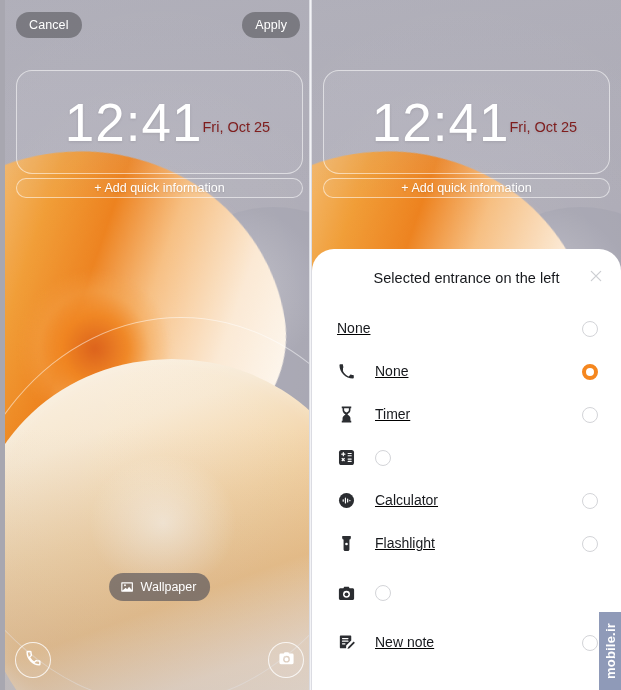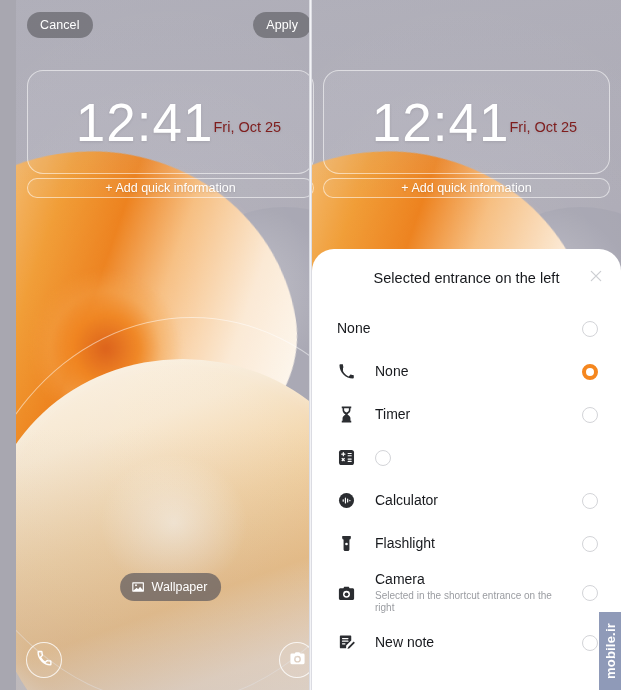--- a/index.html
+++ b/index.html
@@ -6,21 +6,21 @@
   html, body {
     width: 621px; height: 690px;
     font-family: "Liberation Sans", sans-serif;
     overflow: hidden;
     background: #a8a7b0;
   }
   #root { position: relative; width: 621px; height: 690px; overflow: hidden; }
 
   
   .panel { position: absolute; top: 0; height: 690px; overflow: hidden; }
-  .panel-left  { left: 16px;   width: 309px; }
+  .panel-left  { left: 5px;   width: 309px; }
   .panel-right { left: 312px; width: 309px; }
 
   .divider {
     position: absolute; left: 309px; top: 0; width: 3px; height: 690px;
     background: linear-gradient(to right,#cfd0d8,#f3f3f6,#cfd0d8);
     z-index: 6;
   }
 
   .wp { position: absolute; inset: 0; }
   .wp-base {
@@ -192,21 +192,21 @@
     position: relative;
     display: flex; align-items: center;
     height: 43px; padding: 0 0 0 25px;
     cursor: pointer;
   }
   .opt-icon {
     width: 38px; flex: 0 0 38px;
     display: flex; align-items: center;
     color: #2b2d31;
   }
-  .opt-body { flex: 1; min-width: 0; padding-right: 8px; }
+  .opt-body { flex: 1; min-width: 0; padding-right: 8px; text-decoration: underline; }
   .opt-label { font-size: 14px; color: #17191d; line-height: 1.2; }
   .opt-sub {
     font-size: 10px; color: #9a9ca1; line-height: 1.28;
     margin-top: 2px; max-width: 192px;
   }
   .opt-tall { height: 56px; align-items: center; }
   .radio {
     flex: 0 0 16px; width: 16px; height: 16px; margin-right: 23px;
     border-radius: 50%;
     border: 1.6px solid #d3d4d8;
@@ -406,24 +406,20 @@
           <div class="radio"></div>
         </div>
         <div class="opt opt-tall">
           <div class="opt-icon">
             <svg width="19" height="19" viewBox="0 0 24 24" fill="#2b2d31">
               <path d="M9.2 3.4h5.6l1.2 2h3.6c1.1 0 2 .9 2 2v10.8c0 1.1-.9 2-2 2H4.4c-1.1 0-2-.9-2-2V7.4c0-1.1.9-2 2-2H8l1.2-2z"></path>
               <circle cx="12" cy="13" r="4.4" fill="#fff"></circle>
               <circle cx="12" cy="13" r="2.4" fill="#2b2d31"></circle>
             </svg>
           </div>
-          <div class="opt-body">
-            <div class="opt-label">Camera</div>
-            <div class="opt-sub">Selected in the shortcut entrance on the right</div>
-          </div>
           <div class="radio"></div>
         </div>
         <div class="opt">
           <div class="opt-icon">
             <svg width="19" height="19" viewBox="0 0 24 24" fill="#2b2d31">
               <path d="M3.6 3.2h13.2c.7 0 1.2.6 1.2 1.2v5.1l-6.4 6.4-.1 3.5H4.8c-.7 0-1.2-.6-1.2-1.2V4.4c0-.6.5-1.2 1.2-1.2z"></path>
               <g fill="#fff">
                 <rect x="6.2" y="6.3" width="8.4" height="1.6" rx=".8"></rect>
                 <rect x="6.2" y="9.6" width="8.4" height="1.6" rx=".8"></rect>
                 <rect x="6.2" y="12.9" width="4.6" height="1.6" rx=".8"></rect>

